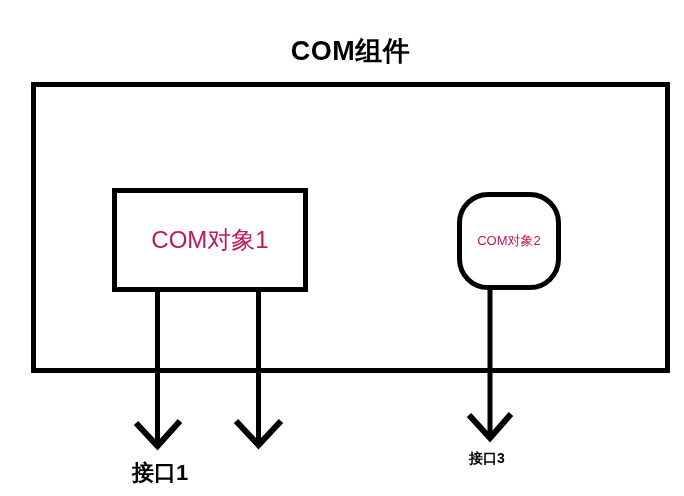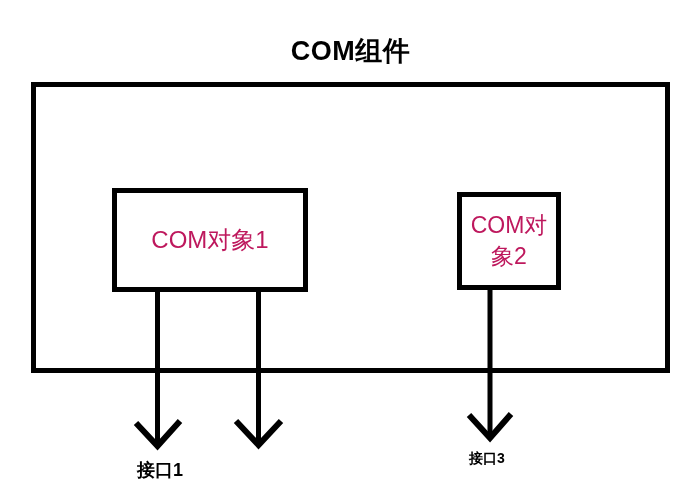--- a/index.html
+++ b/index.html
@@ -52,38 +52,39 @@
     top: 188px;
     width: 196px;
     height: 104px;
     font-size: 24px;
   }
   .obj-box-2 {
     left: 457px;
     top: 192px;
     width: 104px;
     height: 98px;
-    font-size: 23px;
+    font-size: 13px;
+    border-radius: 31px;
   }
   .arrow-layer {
     position: absolute;
     left: 0;
     top: 0;
     width: 684px;
     height: 496px;
     pointer-events: none;
   }
   .iface-label {
     position: absolute;
     transform: translateX(-50%);
     font-weight: bold;
     white-space: nowrap;
     color: #000000;
   }
-  .iface-label-1 { left: 160px; top: 458px; font-size: 18px; }
+  .iface-label-1 { left: 160px; top: 458px; font-size: 22px; }
   .iface-label-2 { left: 260px; top: 452px; font-size: 21px; }
   .iface-label-3 { left: 487px; top: 450px; font-size: 14px; }
 </style>
 </head>
 <body>
 
 <div class="canvas">
 
   <div class="diagram-title">COM组件</div>
 

